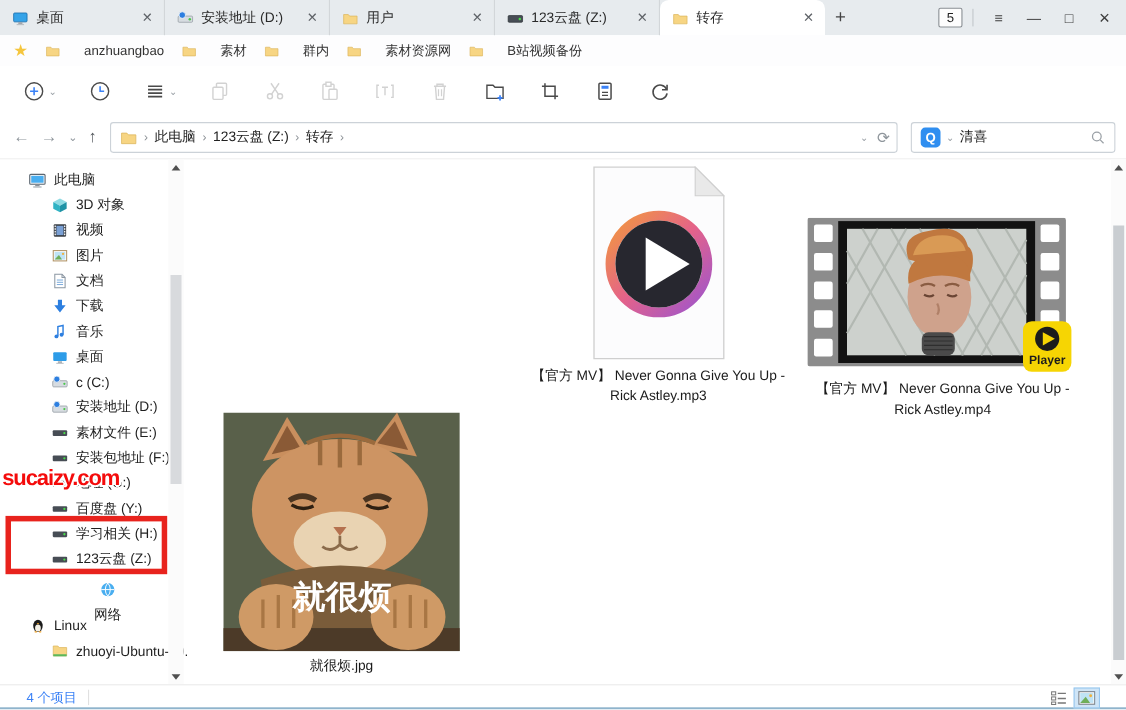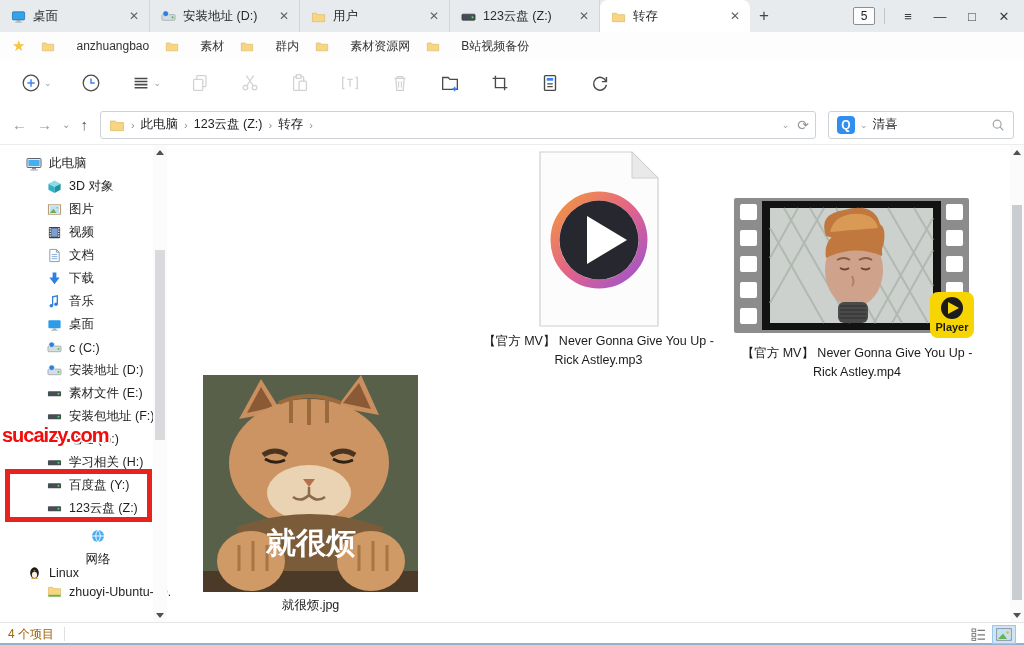--- a/index.html
+++ b/index.html
@@ -47,21 +47,21 @@
   .qbadge { width:18px; height:18px; background:#2f8ef0; color:#fff; border-radius:4px; font-size:12px; font-weight:bold;
             display:flex; align-items:center; justify-content:center; }
   .searchval { font-size:12.5px; color:#1d1d1d; flex:1; }
 
   
   .bodyarea { position:relative; height:477px; display:flex; background:#fff; }
 
   .sidebar { position:relative; width:170px; height:100%; padding-top:7px; overflow:hidden; }
   .srow { height:23px; display:flex; align-items:center; gap:7px; font-size:12.5px; color:#1f1f1f; cursor:pointer; white-space:nowrap; }
   .lvl1 { padding-left:26px; } .lvl2 { padding-left:46px; }
-  .gap8 { margin-top:8px;flex-direction:column; } .gap6 { margin-top:6px;align-items:flex-end; }
+  .gap8 { margin-top:8px;flex-direction:column; } .gap6 { margin-top:6px; }
   .sic { width:16px; height:16px; display:flex; align-items:center; justify-content:center; flex:none; }
 
   
   .sb { position:absolute; top:0; width:14px; height:100%; background:#fbfbfb; }
   .sb-side { left:153px; } .sb-main { right:0; }
   .sb .arr { position:absolute; left:0; width:14px; height:14px; display:flex; align-items:center; justify-content:center; }
   .tri-up { width:0;height:0;border-left:4px solid transparent;border-right:4px solid transparent;border-bottom:5px solid #505050; }
   .tri-dn { width:0;height:0;border-left:4px solid transparent;border-right:4px solid transparent;border-top:5px solid #505050; }
   .thumbbar { position:absolute; left:2px; width:10px; background:#c9cdd1; border-radius:0px; }
 
@@ -70,21 +70,21 @@
   .watermark { position:absolute; left:2px; top:279px; z-index:6; font-size:20px; font-weight:bold; color:#f40b0b; letter-spacing:-1px;
                text-shadow:-2px 0 #fff,2px 0 #fff,0 -2px #fff,0 2px #fff,-1px -1px #fff,1px 1px #fff,-1px 1px #fff,1px -1px #fff;
                pointer-events:none; white-space:nowrap; }
 
   
   .main { position:relative; flex:1; height:100%; }
   .file { position:absolute; display:flex; flex-direction:column; align-items:center; cursor:pointer; }
   .flabel { margin-top:4px; font-size:12.5px; color:#1b1b1b; text-align:center; line-height:1.5; }
 
   
-  .statusbar { height:23px; border-top:1px solid #e6e6e6; display:flex; align-items:center; padding:0 8px; font-size:12px; color:#a16207; }
+  .statusbar { height:23px; border-top:1px solid #e6e6e6; display:flex; align-items:center; padding:0 24px; font-size:12px; color:#3b82f6; }
   .st-sep { width:1px; height:14px; background:#e0e0e0; margin-left:10px; }
   .viewbtns { margin-left:auto; display:flex; gap:2px; }
   .vbtn { width:24px; height:19px; display:flex; align-items:center; justify-content:center; cursor:pointer; }
   .vbtn.sel { background:#cfe5f7; border:1px solid #9ac8ee; }
 </style>
 </head>
 <body>
 
 <div class="window">
 
@@ -316,48 +316,48 @@
               <polygon points="8,1.5 14.5,5 8,8.5 1.5,5" fill="#8fdbe3"></polygon>
               <polygon points="1.5,5 8,8.5 8,15 1.5,11.5" fill="#2fb3c4"></polygon>
               <polygon points="14.5,5 8,8.5 8,15 14.5,11.5" fill="#1f93a6"></polygon>
             </svg>
           </span>
         <span>3D 对象</span>
       </div>
       <div class="srow lvl2">
         <span class="sic">
             <svg width="15" height="15" viewBox="0 0 16 16">
-              <rect x="1.5" y="3" width="13" height="10" fill="#fff" stroke="#b09264" stroke-width="1"></rect>
-              <rect x="2.8" y="4.3" width="10.4" height="7.4" fill="#bfe3f5"></rect>
-              <polygon points="2.8,11.7 7,7.2 10,11.7" fill="#6fae5a"></polygon>
-              <circle cx="11" cy="6.2" r="1.1" fill="#f2b13c"></circle>
-            </svg>
-          </span>
-        <span>图片</span>
-      </div>
-      <div class="srow lvl2">
-        <span class="sic">
-            <svg width="15" height="15" viewBox="0 0 16 16">
               <rect x="2" y="2" width="12" height="12" rx="1" fill="#3a3f46"></rect>
               <rect x="4.6" y="3.5" width="6.8" height="9" fill="#7aa0d4"></rect>
               <rect x="2.8" y="3.2" width="1.2" height="1.6" fill="#fff"></rect>
               <rect x="2.8" y="5.8" width="1.2" height="1.6" fill="#fff"></rect>
               <rect x="2.8" y="8.4" width="1.2" height="1.6" fill="#fff"></rect>
               <rect x="2.8" y="11" width="1.2" height="1.6" fill="#fff"></rect>
               <rect x="12" y="3.2" width="1.2" height="1.6" fill="#fff"></rect>
               <rect x="12" y="5.8" width="1.2" height="1.6" fill="#fff"></rect>
               <rect x="12" y="8.4" width="1.2" height="1.6" fill="#fff"></rect>
               <rect x="12" y="11" width="1.2" height="1.6" fill="#fff"></rect>
             </svg>
           </span>
         <span>视频</span>
       </div>
       <div class="srow lvl2">
         <span class="sic">
             <svg width="15" height="15" viewBox="0 0 16 16">
+              <rect x="1.5" y="3" width="13" height="10" fill="#fff" stroke="#b09264" stroke-width="1"></rect>
+              <rect x="2.8" y="4.3" width="10.4" height="7.4" fill="#bfe3f5"></rect>
+              <polygon points="2.8,11.7 7,7.2 10,11.7" fill="#6fae5a"></polygon>
+              <circle cx="11" cy="6.2" r="1.1" fill="#f2b13c"></circle>
+            </svg>
+          </span>
+        <span>图片</span>
+      </div>
+      <div class="srow lvl2">
+        <span class="sic">
+            <svg width="15" height="15" viewBox="0 0 16 16">
               <path d="M3 1.5 h7 l3 3 v10 h-10 z" fill="#fff" stroke="#8b97a3" stroke-width="1"></path>
               <path d="M10 1.5 v3 h3" fill="none" stroke="#8b97a3" stroke-width="1"></path>
               <path d="M5 7 h6 M5 9.2 h6 M5 11.4 h6" stroke="#6fa3d8" stroke-width="0.9"></path>
             </svg>
           </span>
         <span>文档</span>
       </div>
       <div class="srow lvl2">
         <span class="sic">
             <svg width="15" height="15" viewBox="0 0 16 16">
@@ -433,30 +433,30 @@
           </span>
         <span>地址 (G:)</span>
       </div>
       <div class="srow lvl2">
         <span class="sic">
             <svg width="15" height="15" viewBox="0 0 16 16">
               <rect x="1" y="5.5" width="14" height="5.5" rx="1" fill="#474d55"></rect>
               <circle cx="12.3" cy="8.2" r="1.1" fill="#49e049"></circle>
             </svg>
           </span>
-        <span>学习相关 (H:)</span>
+        <span>百度盘 (Y:)</span>
       </div>
       <div class="srow lvl2">
         <span class="sic">
             <svg width="15" height="15" viewBox="0 0 16 16">
               <rect x="1" y="5.5" width="14" height="5.5" rx="1" fill="#474d55"></rect>
               <circle cx="12.3" cy="8.2" r="1.1" fill="#49e049"></circle>
             </svg>
           </span>
-        <span>百度盘 (Y:)</span>
+        <span>学习相关 (H:)</span>
       </div>
       <div class="srow lvl2">
         <span class="sic">
             <svg width="15" height="15" viewBox="0 0 16 16">
               <rect x="1" y="5.5" width="14" height="5.5" rx="1" fill="#474d55"></rect>
               <circle cx="12.3" cy="8.2" r="1.1" fill="#49e049"></circle>
             </svg>
           </span>
         <span>123云盘 (Z:)</span>
       </div>

